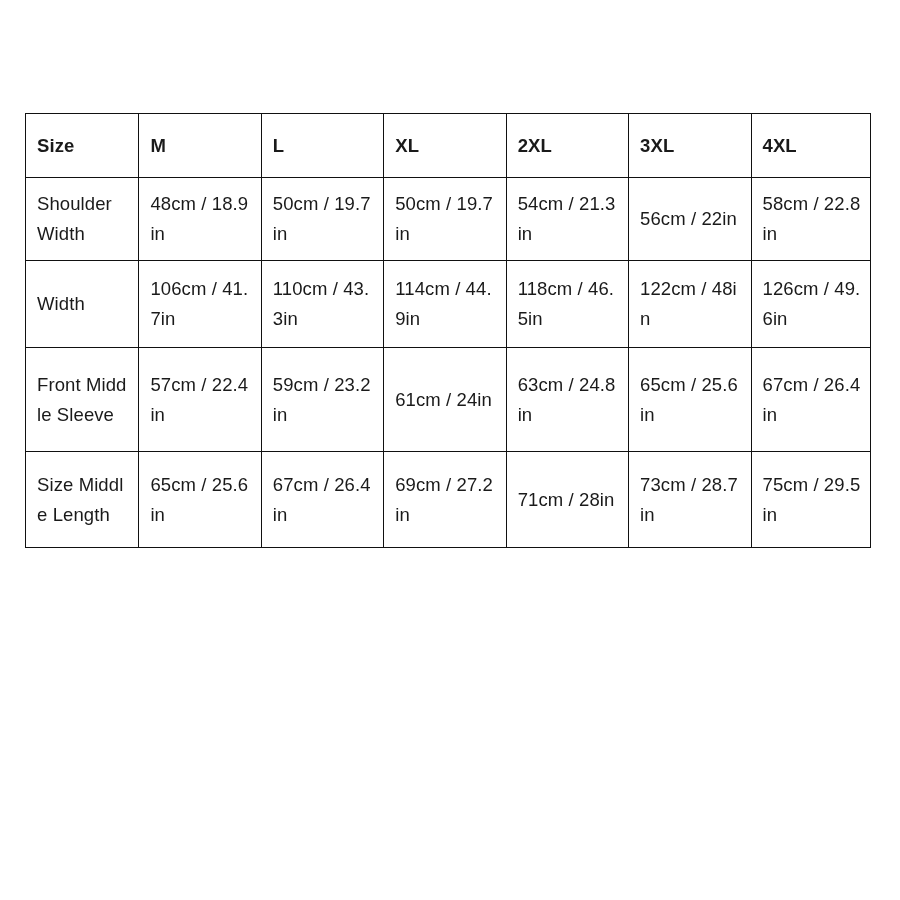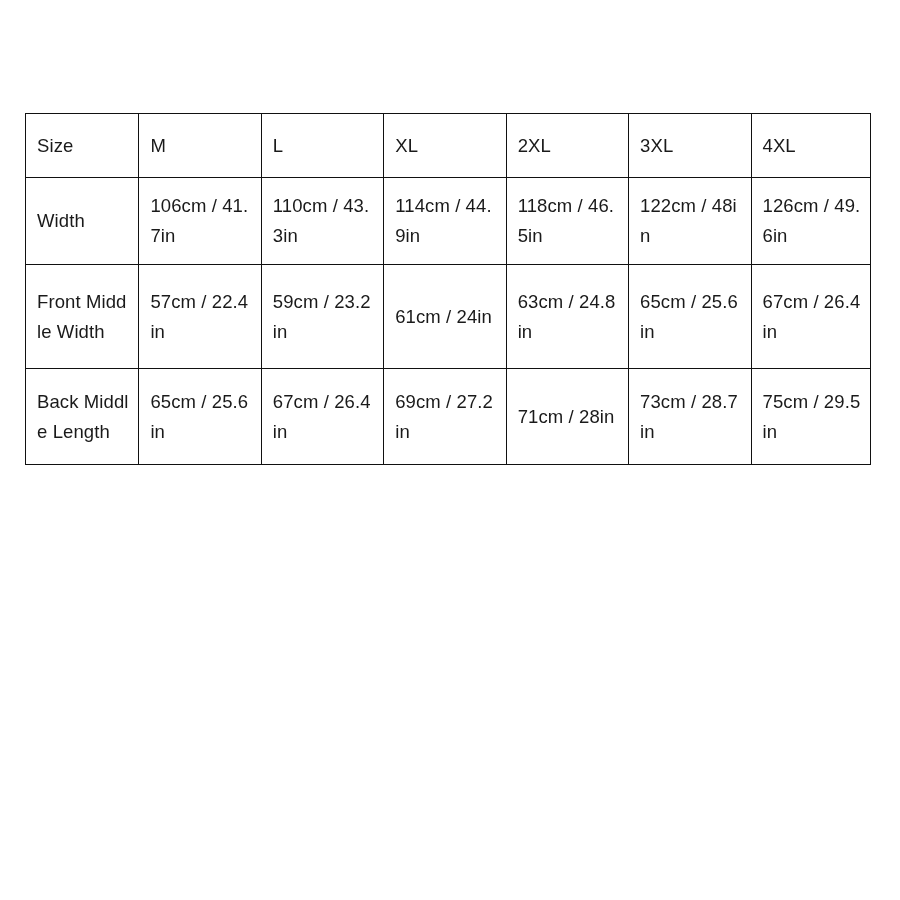--- a/index.html
+++ b/index.html
@@ -53,20 +53,21 @@
     color: #1a1a1a;
     word-break: break-all;
     overflow-wrap: break-word;
     hyphens: none;
     letter-spacing: 0.1px;
   }
 
   
   table.size-table tr.header-row td {
     height: 51px;
+    font-weight: bold;
   }
 
   
   table.size-table td.row-label {
     word-break: break-all;
   }
 
   
   tr.r-shoulder td { height: 70px; }
   tr.r-bust     td { height: 74px; }
@@ -95,45 +96,54 @@
         <tr class="header-row">
           <td class="row-label">Size</td>
           <td>M</td>
           <td>L</td>
           <td>XL</td>
           <td>2XL</td>
           <td>3XL</td>
           <td>4XL</td>
         </tr>
 
+        <tr class="r-shoulder">
+          <td class="row-label">Shoulder Width</td>
+          <td>48cm / 18.9in</td>
+          <td>50cm / 19.7in</td>
+          <td>50cm / 19.7in</td>
+          <td>54cm / 21.3in</td>
+          <td>56cm / 22in</td>
+          <td>58cm / 22.8in</td>
+        </tr>
 
         <tr class="r-bust">
           <td class="row-label">Width</td>
           <td>106cm / 41.7in</td>
           <td>110cm / 43.3in</td>
           <td>114cm / 44.9in</td>
           <td>118cm / 46.5in</td>
           <td>122cm / 48in</td>
           <td>126cm / 49.6in</td>
         </tr>
 
 
 
         <tr class="r-frontmid">
-          <td class="row-label">Front Middle Width</td>
+          <td class="row-label">Front Middle Sleeve</td>
           <td>57cm / 22.4in</td>
           <td>59cm / 23.2in</td>
           <td>61cm / 24in</td>
           <td>63cm / 24.8in</td>
           <td>65cm / 25.6in</td>
           <td>67cm / 26.4in</td>
         </tr>
 
         <tr class="r-backmid">
-          <td class="row-label">Back Middle Length</td>
+          <td class="row-label">Size Middle Length</td>
           <td>65cm / 25.6in</td>
           <td>67cm / 26.4in</td>
           <td>69cm / 27.2in</td>
           <td>71cm / 28in</td>
           <td>73cm / 28.7in</td>
           <td>75cm / 29.5in</td>
         </tr>
 
       </tbody>
     </table>

